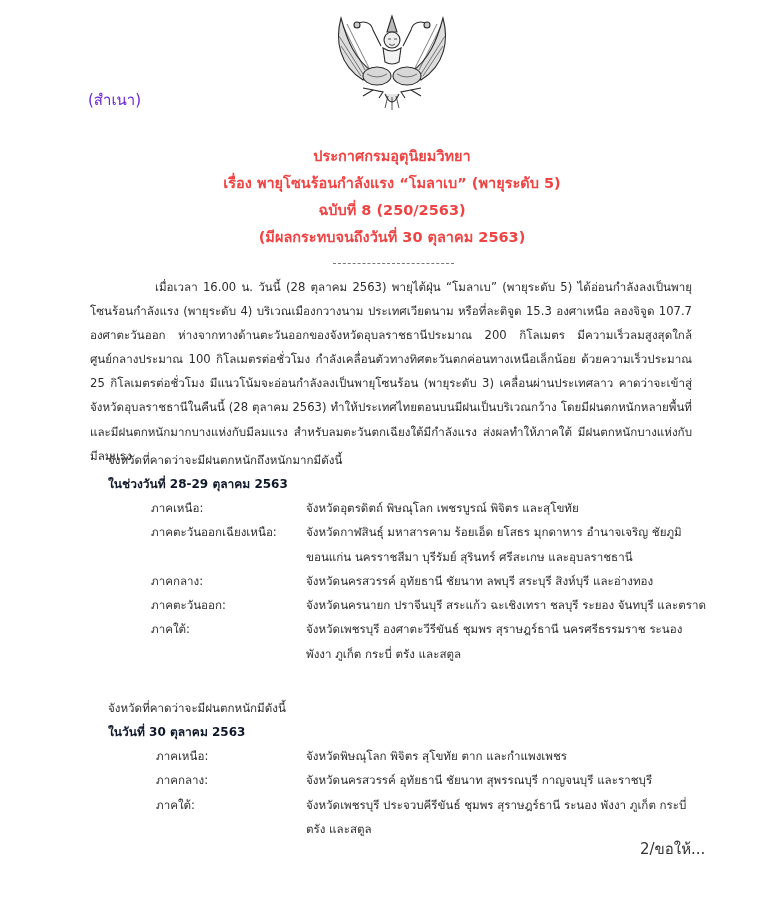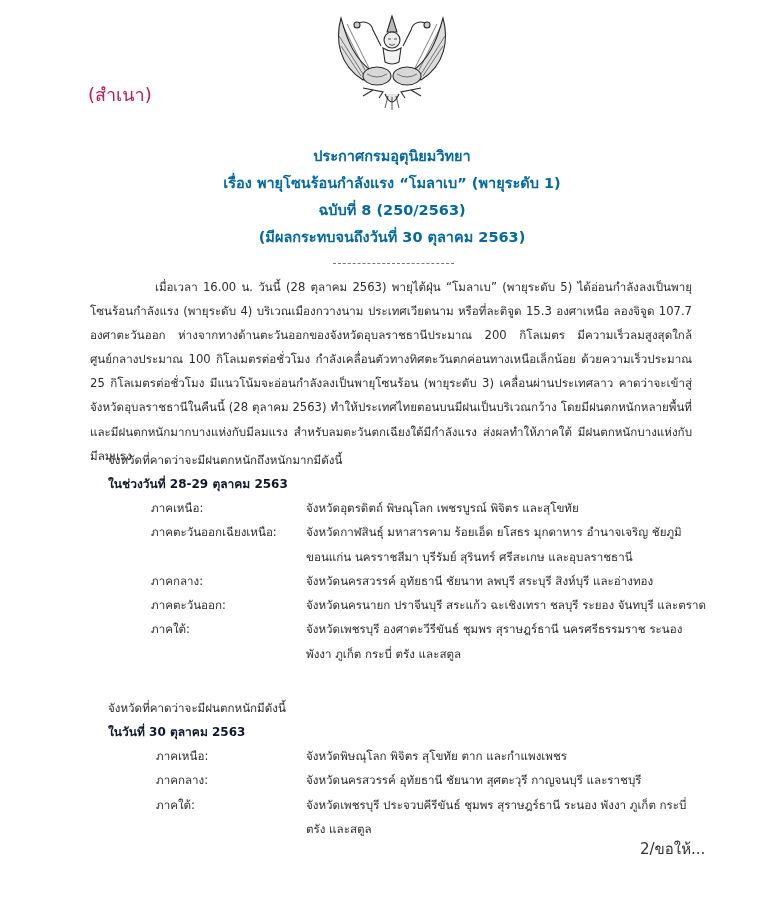--- a/index.html
+++ b/index.html
@@ -5,28 +5,28 @@
   html, body { margin: 0; padding: 0; background: #ffffff; }
   body {
     width: 784px; height: 914px; position: relative; overflow: hidden;
     font-family: "DejaVu Sans", "Liberation Sans", sans-serif;
     color: #2a2a2a;
   }
   .emblem {
     position: absolute; left: 333px; top: 10px; width: 118px; height: 104px;
   }
   .copy-label {
-    position: absolute; left: 88px; top: 80px;
-    font-size: 18px; color: #be185d;
+    position: absolute; left: 88px; top: 88px;
+    font-size: 15px; color: #6d28d9;
   }
   .title-block {
     position: absolute; left: 0; top: 143px; width: 784px; text-align: center;
   }
   .title-line {
-    font-size: 14.5px; font-weight: bold; line-height: 27px; color: #0369a1;
+    font-size: 14.5px; font-weight: bold; line-height: 27px; color: #ef4444;
     white-space: nowrap;
   }
   .separator {
     position: absolute; left: 333px; top: 263px; width: 121px; height: 0;
     border-top: 1px dashed #777;
   }
   .body-para {
     position: absolute; left: 90px; top: 275px; width: 602px;
     font-size: 11.6px; line-height: 24.1px; color: #2c2c2c;
     text-align: justify; text-indent: 65px;
@@ -79,21 +79,21 @@
     <path d="M52 84 Q 59 100 66 84" fill="#e6e6e6"></path>
     <path d="M55 86 L 52 98 M59 87 L 59 100 M63 86 L 66 98" stroke-width="0.8"></path>
     <path d="M40 80 L 30 86 M78 80 L 88 86"></path>
   </g>
 </svg>
 
 <div class="copy-label">(สำเนา)</div>
 
 <div class="title-block">
   <div class="title-line">ประกาศกรมอุตุนิยมวิทยา</div>
-  <div class="title-line">เรื่อง พายุโซนร้อนกำลังแรง “โมลาเบ” (พายุระดับ 1)</div>
+  <div class="title-line">เรื่อง พายุโซนร้อนกำลังแรง “โมลาเบ” (พายุระดับ 5)</div>
   <div class="title-line">ฉบับที่ 8 (250/2563)</div>
   <div class="title-line">(มีผลกระทบจนถึงวันที่ 30 ตุลาคม 2563)</div>
 </div>
 
 <div class="separator"></div>
 
 <div class="body-para">เมื่อเวลา 16.00 น. วันนี้ (28 ตุลาคม 2563) พายุไต้ฝุ่น “โมลาเบ” (พายุระดับ 5) ได้อ่อนกำลังลงเป็นพายุโซนร้อนกำลังแรง (พายุระดับ 4) บริเวณเมืองกวางนาม ประเทศเวียดนาม หรือที่ละติจูด 15.3 องศาเหนือ ลองจิจูด 107.7 องศาตะวันออก ห่างจากทางด้านตะวันออกของจังหวัดอุบลราชธานีประมาณ 200 กิโลเมตร มีความเร็วลมสูงสุดใกล้ศูนย์กลางประมาณ 100 กิโลเมตรต่อชั่วโมง กำลังเคลื่อนตัวทางทิศตะวันตกค่อนทางเหนือเล็กน้อย ด้วยความเร็วประมาณ 25 กิโลเมตรต่อชั่วโมง มีแนวโน้มจะอ่อนกำลังลงเป็นพายุโซนร้อน (พายุระดับ 3) เคลื่อนผ่านประเทศลาว คาดว่าจะเข้าสู่จังหวัดอุบลราชธานีในคืนนี้ (28 ตุลาคม 2563) ทำให้ประเทศไทยตอนบนมีฝนเป็นบริเวณกว้าง โดยมีฝนตกหนักหลายพื้นที่ และมีฝนตกหนักมากบางแห่งกับมีลมแรง สำหรับลมตะวันตกเฉียงใต้มีกำลังแรง ส่งผลทำให้ภาคใต้ มีฝนตกหนักบางแห่งกับมีลมแรง</div>
 
 <div class="section sec1">
   <div class="section-intro">จังหวัดที่คาดว่าจะมีฝนตกหนักถึงหนักมากมีดังนี้</div>
@@ -122,21 +122,21 @@
 
 <div class="section sec2">
   <div class="section-intro">จังหวัดที่คาดว่าจะมีฝนตกหนักมีดังนี้</div>
   <div class="section-date">ในวันที่ 30 ตุลาคม 2563</div>
   <div class="region-row">
     <div class="region-name">ภาคเหนือ:</div>
     <div class="region-provinces">จังหวัดพิษณุโลก พิจิตร สุโขทัย ตาก และกำแพงเพชร</div>
   </div>
   <div class="region-row">
     <div class="region-name">ภาคกลาง:</div>
-    <div class="region-provinces">จังหวัดนครสวรรค์ อุทัยธานี ชัยนาท สุศตะวุรี กาญจนบุรี และราชบุรี</div>
+    <div class="region-provinces">จังหวัดนครสวรรค์ อุทัยธานี ชัยนาท สุพรรณบุรี กาญจนบุรี และราชบุรี</div>
   </div>
   <div class="region-row">
     <div class="region-name">ภาคใต้:</div>
     <div class="region-provinces">จังหวัดเพชรบุรี ประจวบคีรีขันธ์ ชุมพร สุราษฎร์ธานี ระนอง พังงา ภูเก็ต กระบี่ ตรัง และสตูล</div>
   </div>
 </div>
 
 <div class="page-footer">2/ขอให้...</div>
 
 </body></html>

